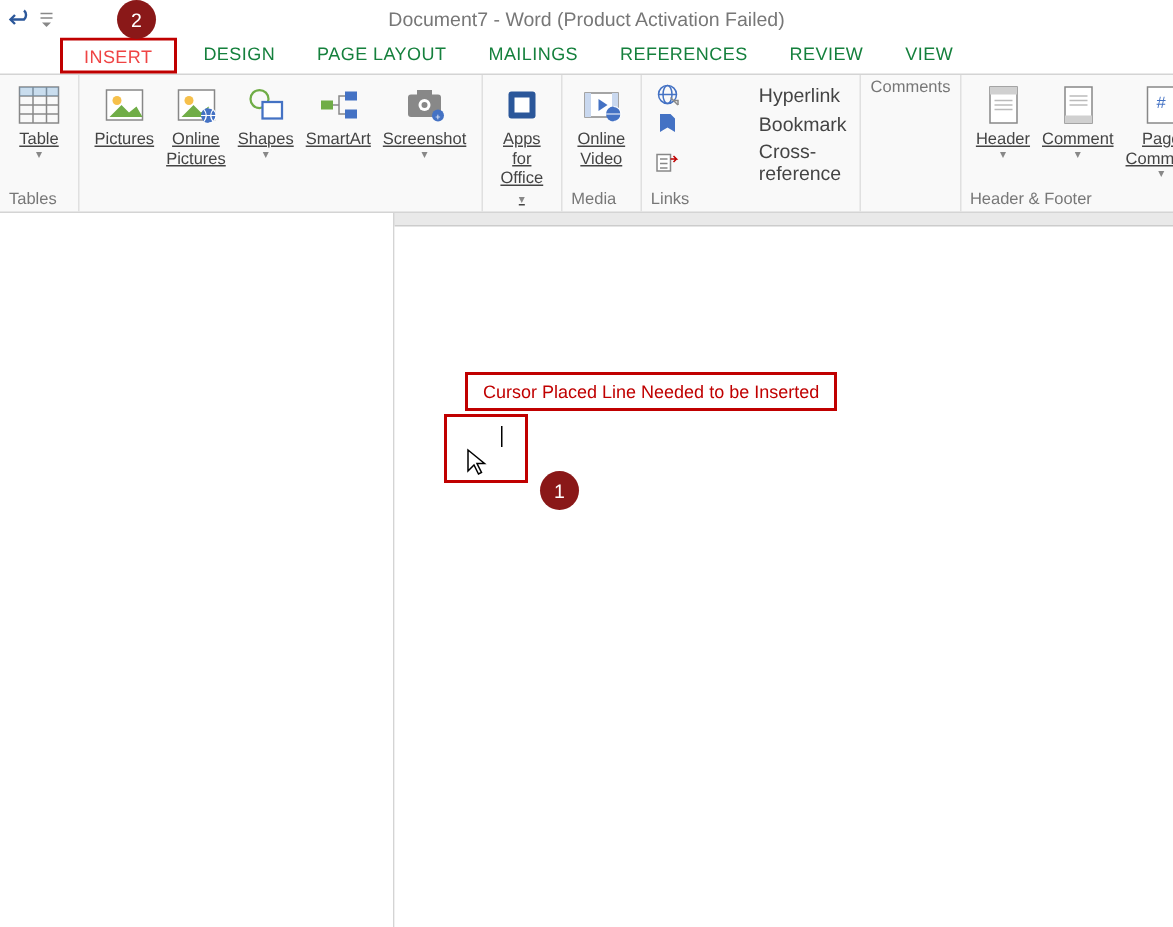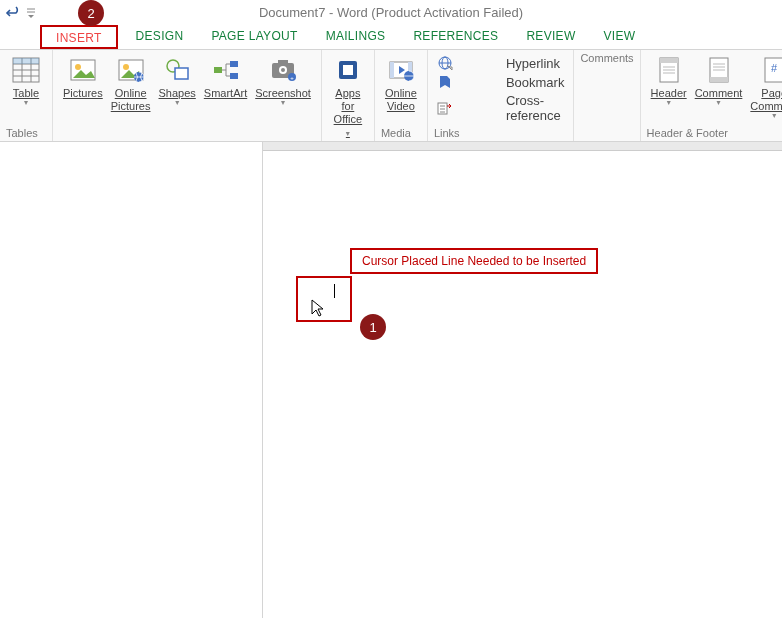--- a/index.html
+++ b/index.html
@@ -28,21 +28,21 @@
 .links-col { display: flex; flex-direction: column; gap: 1px; padding-top: 2px; }
 .link-row { display: flex; align-items: center; gap: 5px; padding: 1px 3px; cursor: pointer; }
 .link-row svg, .link-row .link-icon { width: 16px; height: 16px; flex-shrink: 0; }
 .link-row span { font-size: 13px; color: #444; margin-left: 48px; }
 
 .workspace { display: flex; height: 476px; background: #b6b6b6; }
 .leftpane { width: 263px; background: #fff; border-right: 1px solid #d4d4d4; }
 .page-area { flex: 1; background: #e9e9e9; position: relative; }
 .page { position: absolute; left: 0; top: 8px; width: 100%; height: 100%; background: #fff; border-top: 1px solid #ccc; }
 
-.callout-box { position: absolute; left: 310px; top: 248px; border: 2px solid #c00000; background: #fff; padding: 4px 10px; color: #c00000; font-size: 12px; white-space: nowrap; margin-left: 40px; }
+.callout-box { position: absolute; left: 310px; top: 248px; border: 2px solid #c00000; background: #fff; padding: 4px 10px; color: #c00000; font-size: 12px; white-space: nowrap; }
 .cursor-box { position: absolute; left: 296px; top: 276px; width: 56px; height: 46px; border: 2px solid #c00000; background: #fff; }
 .cursor-box .text-cursor { position: absolute; left: 36px; top: 6px; width: 1px; height: 14px; background: #000; }
 .cursor-box svg { position: absolute; left: 12px; top: 20px; }
 
 .badge { position: absolute; width: 26px; height: 26px; border-radius: 50%; background: #8a1818; color: #fff; display: flex; align-items: center; justify-content: center; font-size: 13px; font-weight: 400; }
 .badge-2 { left: 78px; top: 0px; z-index: 10; }
 .badge-1 { left: 360px; top: 314px; }
 
 
 svg { display: block; }

